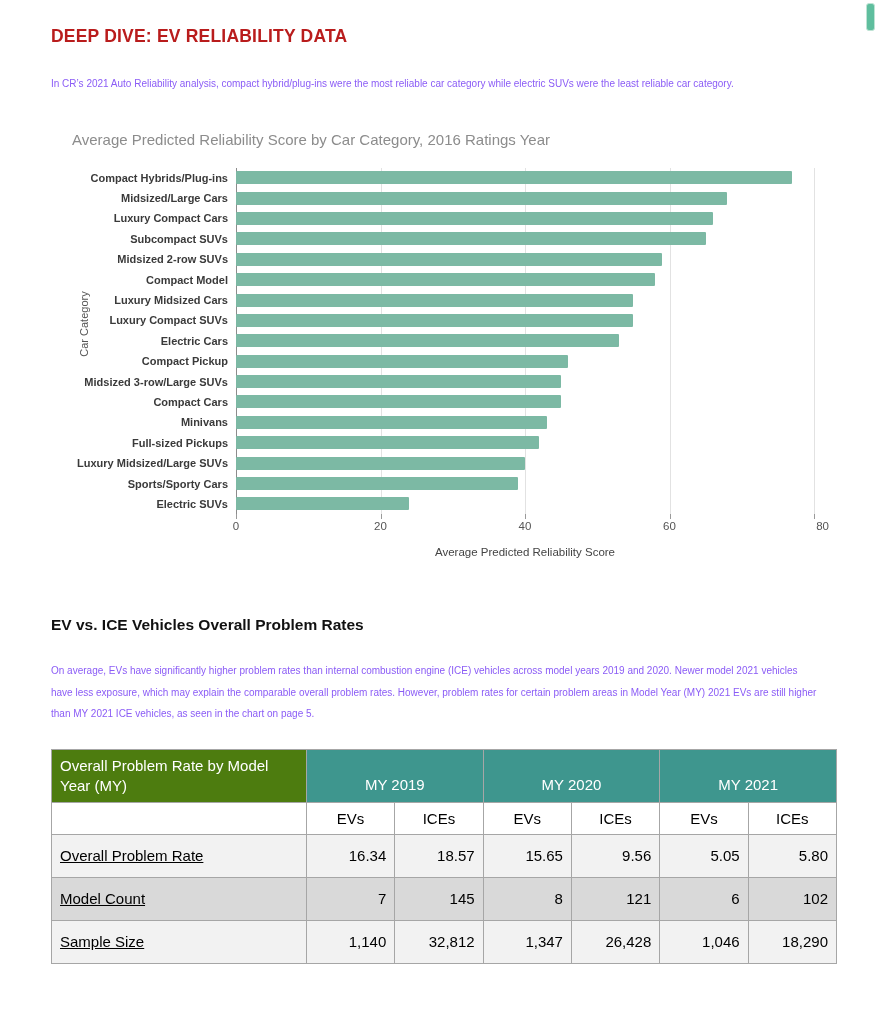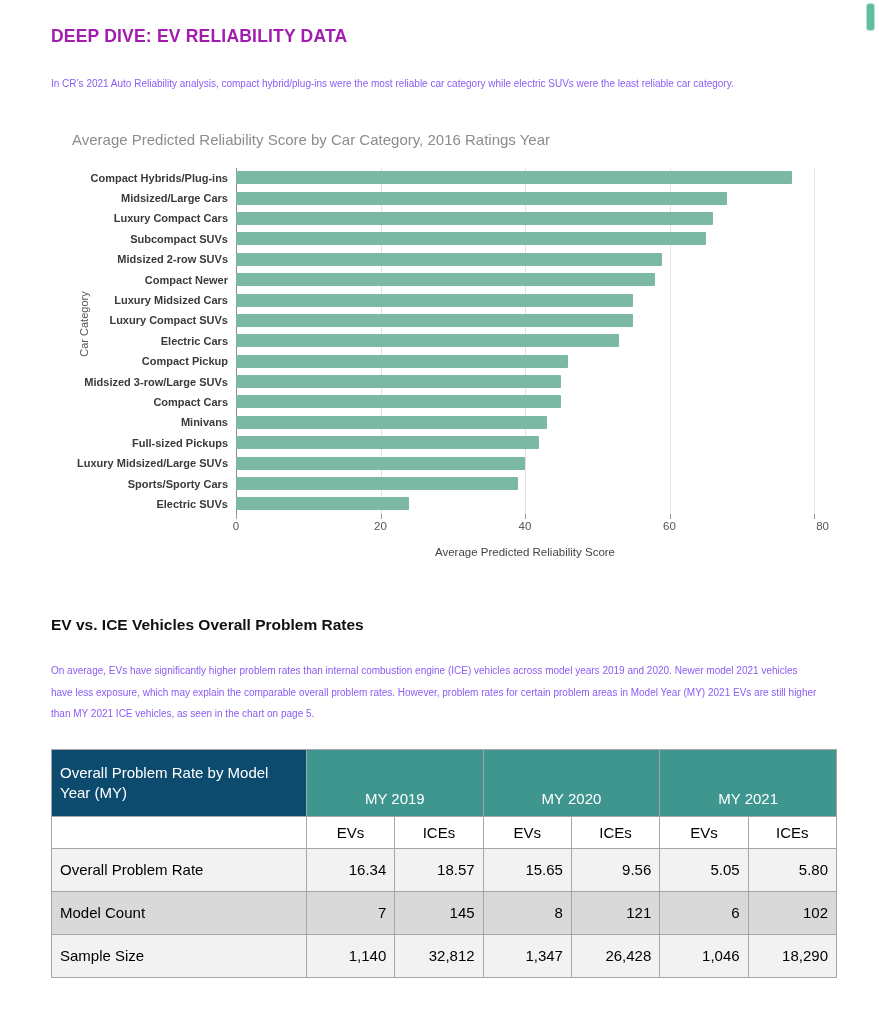--- a/index.html
+++ b/index.html
@@ -1,18 +1,18 @@
 <!DOCTYPE html>
 <html><head>
 <meta charset="utf-8">
 <style>
   html,body{margin:0;padding:0;background:#ffffff;}
   body{width:879px;height:1023px;position:relative;font-family:"Liberation Sans",sans-serif;color:#000;overflow:hidden;}
   .scroll-thumb{position:absolute;top:3px;right:4px;width:7px;height:26px;border-radius:3px;background:#5FBE9E;border:1px solid #bfe3d4;}
-  h1.page-title{margin:26px 44px 0 51px;font-size:17.5px;font-weight:bold;color:#a21caf;letter-spacing:.2px;}
+  h1.page-title{margin:26px 44px 0 51px;font-size:17.5px;font-weight:bold;color:#b91c1c;letter-spacing:.2px;}
   p.body-text{margin:26px 44px 0 51px;max-width:768px;font-size:10px;line-height:21.5px;color:#8b5cf6;}
   h2.section-title{margin:58px 44px 0 51px;font-size:15.5px;font-weight:bold;color:#111;}
 
   
   .chart-block{position:relative;margin:36px 0 0 60px;width:810px;}
   .chart-title{margin-left:12px;font-size:15px;color:#8c8c8c;}
   .chart-area{position:relative;margin-top:20px;}
   .ylab{position:absolute;left:-26px;top:150px;transform:rotate(-90deg);transform-origin:center;font-size:11px;color:#555;width:100px;text-align:center;}
   .plot-wrap{position:relative;}
   .grid-layer{position:absolute;top:0;left:0;right:0;bottom:0;}
@@ -26,25 +26,25 @@
   .ticks{position:relative;height:20px;margin-left:176px;}
   .tickmark{position:absolute;top:0;width:1px;height:5px;background:#9a9a9a;}
   .tick-label{position:absolute;top:6px;width:30px;margin-left:-15px;text-align:center;font-size:11.5px;color:#555;}
   .xlab{margin:12px 0 0 176px;width:578px;text-align:center;font-size:11.5px;color:#444;}
 
   
   table.data-table{margin:24px 0 0 51px;border-collapse:collapse;width:786px;font-size:15px;table-layout:fixed;}
   table.data-table col.c-label{width:254px;}
   table.data-table col.c-num{width:88px;}
   table.data-table th,table.data-table td{border:1px solid #a6a6a6;box-sizing:border-box;}
-  th.hdr-main{background:#0c4a6e;color:#fff;font-weight:normal;text-align:left;padding:13px 8px;height:48px;line-height:20px;vertical-align:middle;}
+  th.hdr-main{background:#4d7c0f;color:#fff;font-weight:normal;text-align:left;padding:6px 8px;height:48px;line-height:20px;vertical-align:middle;}
   th.hdr-year{background:#3E968E;color:#fff;font-weight:normal;text-align:center;vertical-align:bottom;padding:6px 4px 9px;}
   th.hdr-sub{background:#fff;color:#000;font-weight:normal;text-align:center;padding:6px 4px;height:32px;}
   th.hdr-empty{background:#fff;}
-  td.row-label{text-align:left;padding:6px 8px;height:43px;}
+  td.row-label{text-align:left;padding:6px 8px;height:43px;text-decoration:underline;}
   td.num{text-align:right;padding:6px 8px;height:38px;}
   tr.row-light td{background:#f2f2f2;}
   tr.row-dark td{background:#d9d9d9;}
 </style>
 </head>
 <body>
 
 <div class="scroll-thumb"></div>
 
 <h1 class="page-title">DEEP DIVE: EV RELIABILITY DATA</h1>
@@ -88,21 +88,21 @@
               <div class="bar" style="width: 469.625px;"></div>
             </div>
           </div>
           <div class="chart-row">
             <div class="cat-label">Midsized 2-row SUVs</div>
             <div class="bar-area">
               <div class="bar" style="width: 426.275px;"></div>
             </div>
           </div>
           <div class="chart-row">
-            <div class="cat-label">Compact Newer</div>
+            <div class="cat-label">Compact Model</div>
             <div class="bar-area">
               <div class="bar" style="width: 419.05px;"></div>
             </div>
           </div>
           <div class="chart-row">
             <div class="cat-label">Luxury Midsized Cars</div>
             <div class="bar-area">
               <div class="bar" style="width: 397.375px;"></div>
             </div>
           </div>

